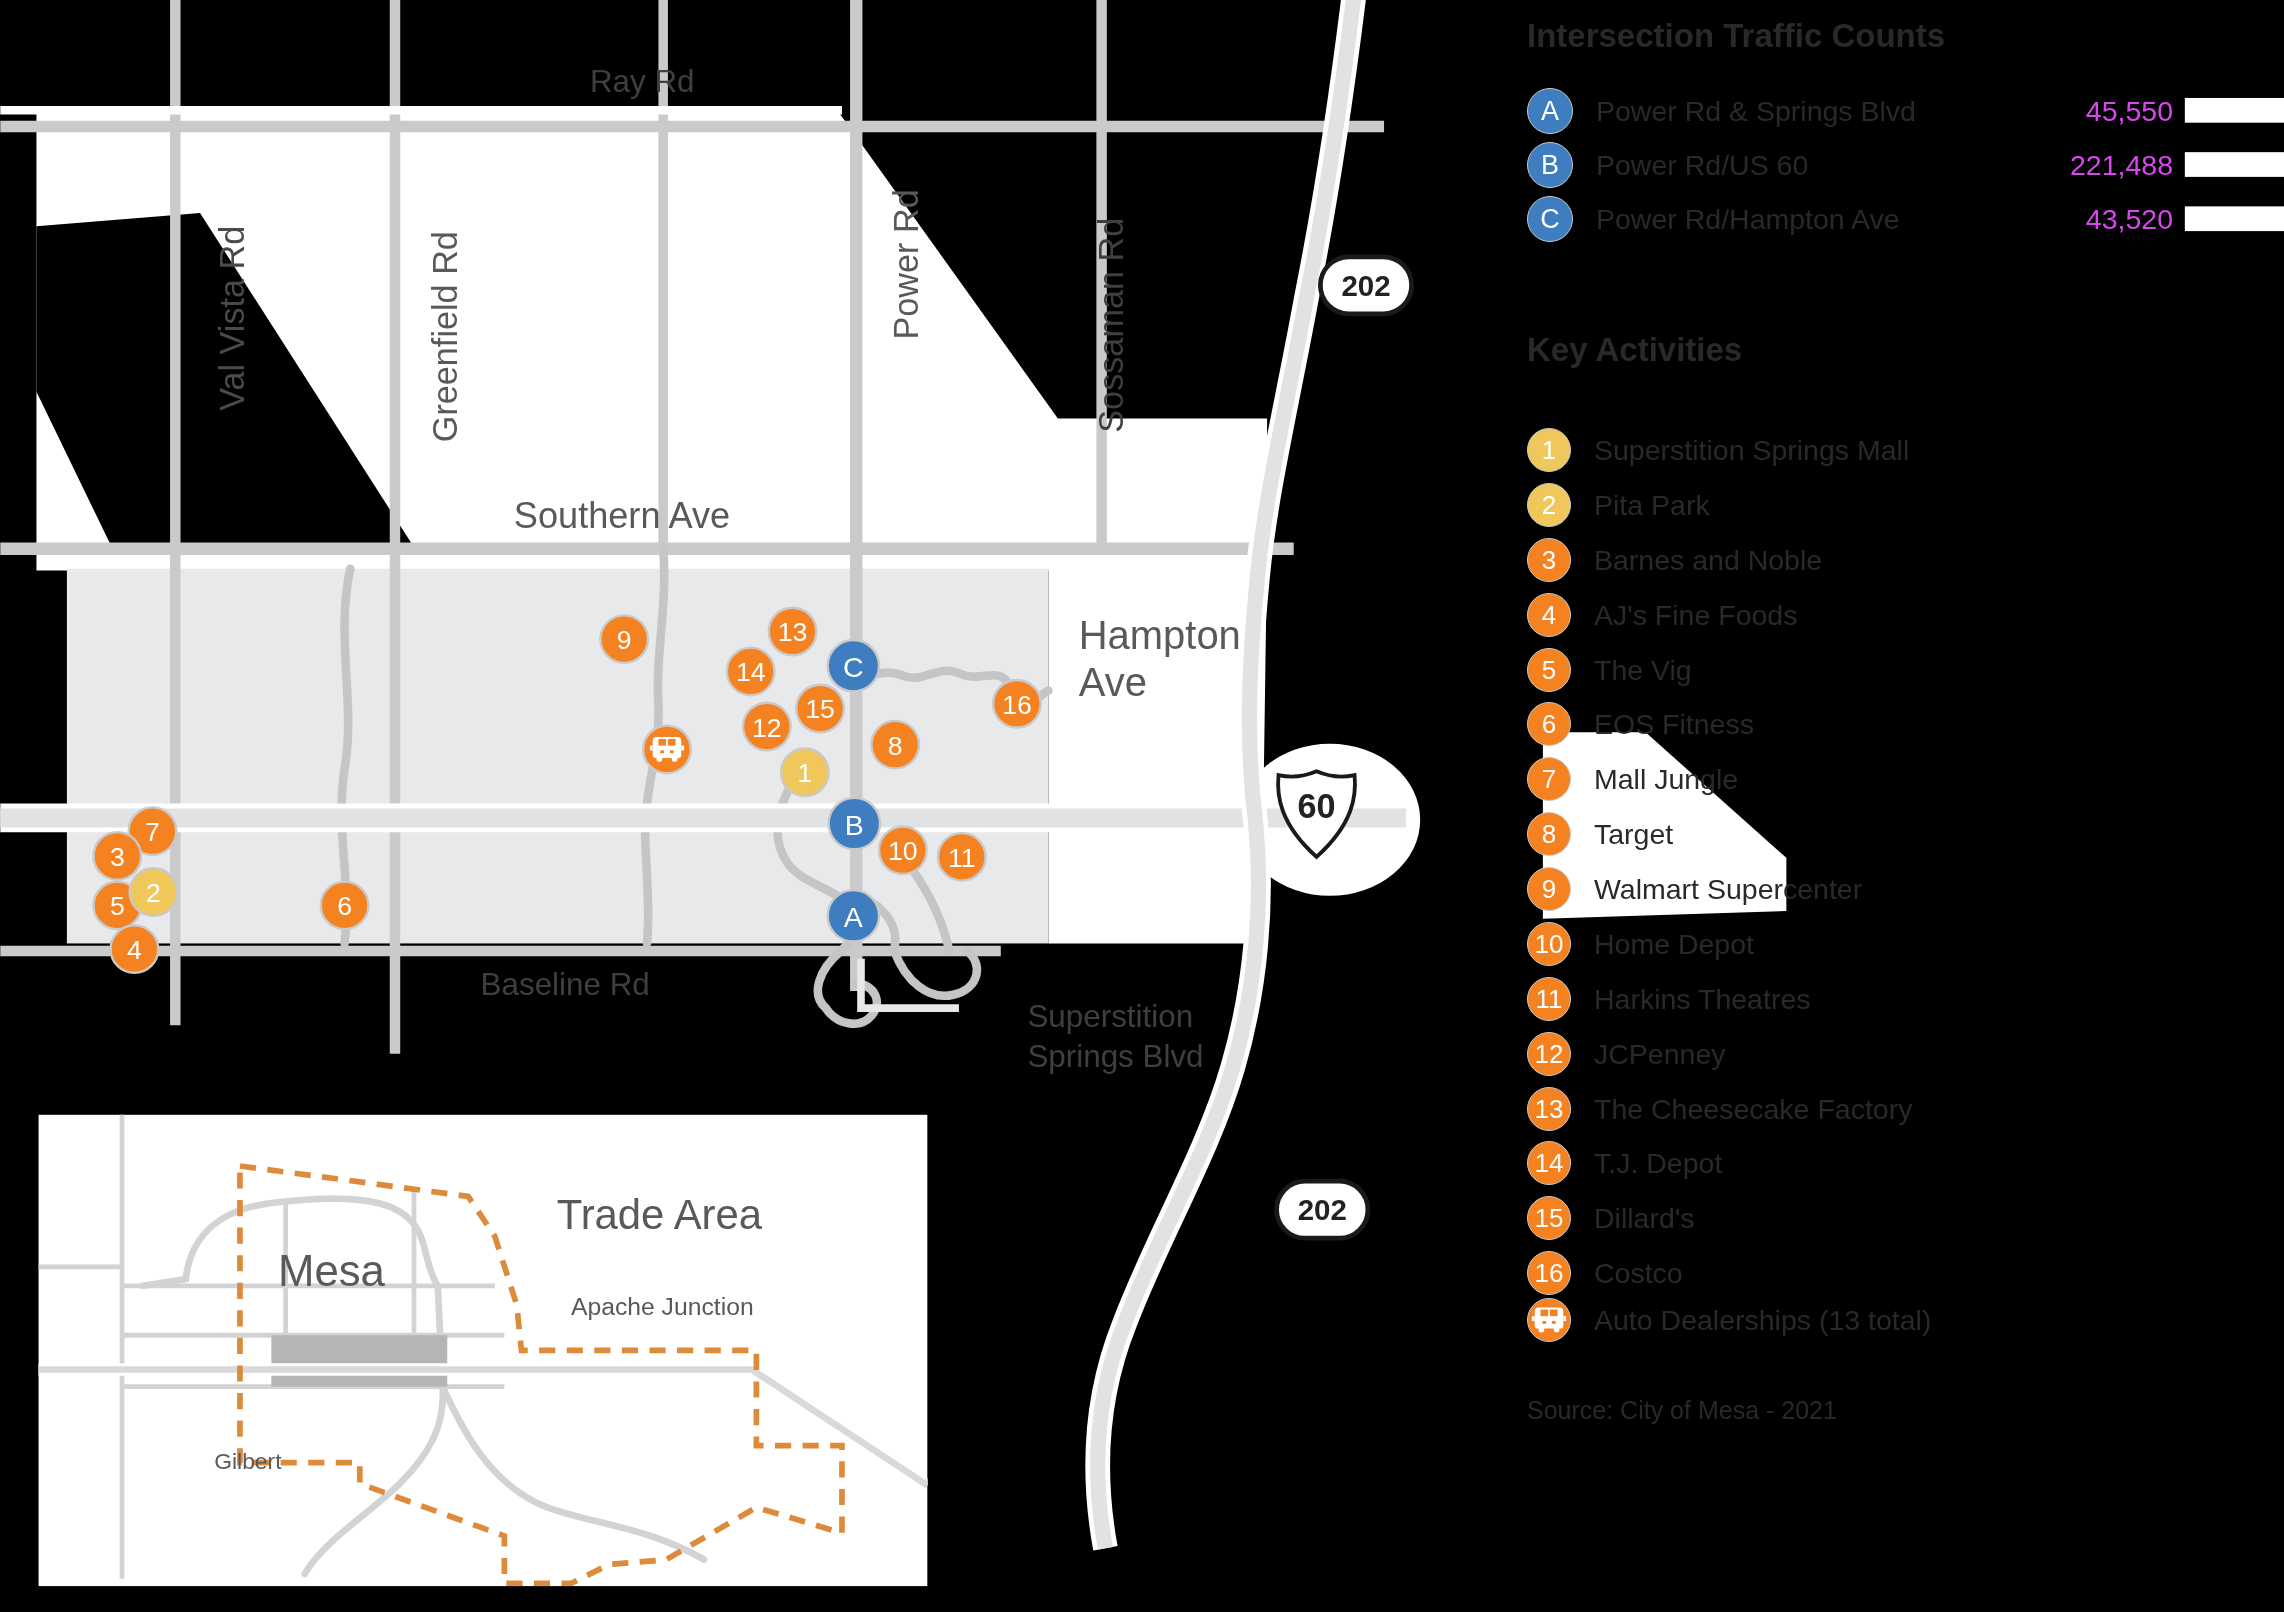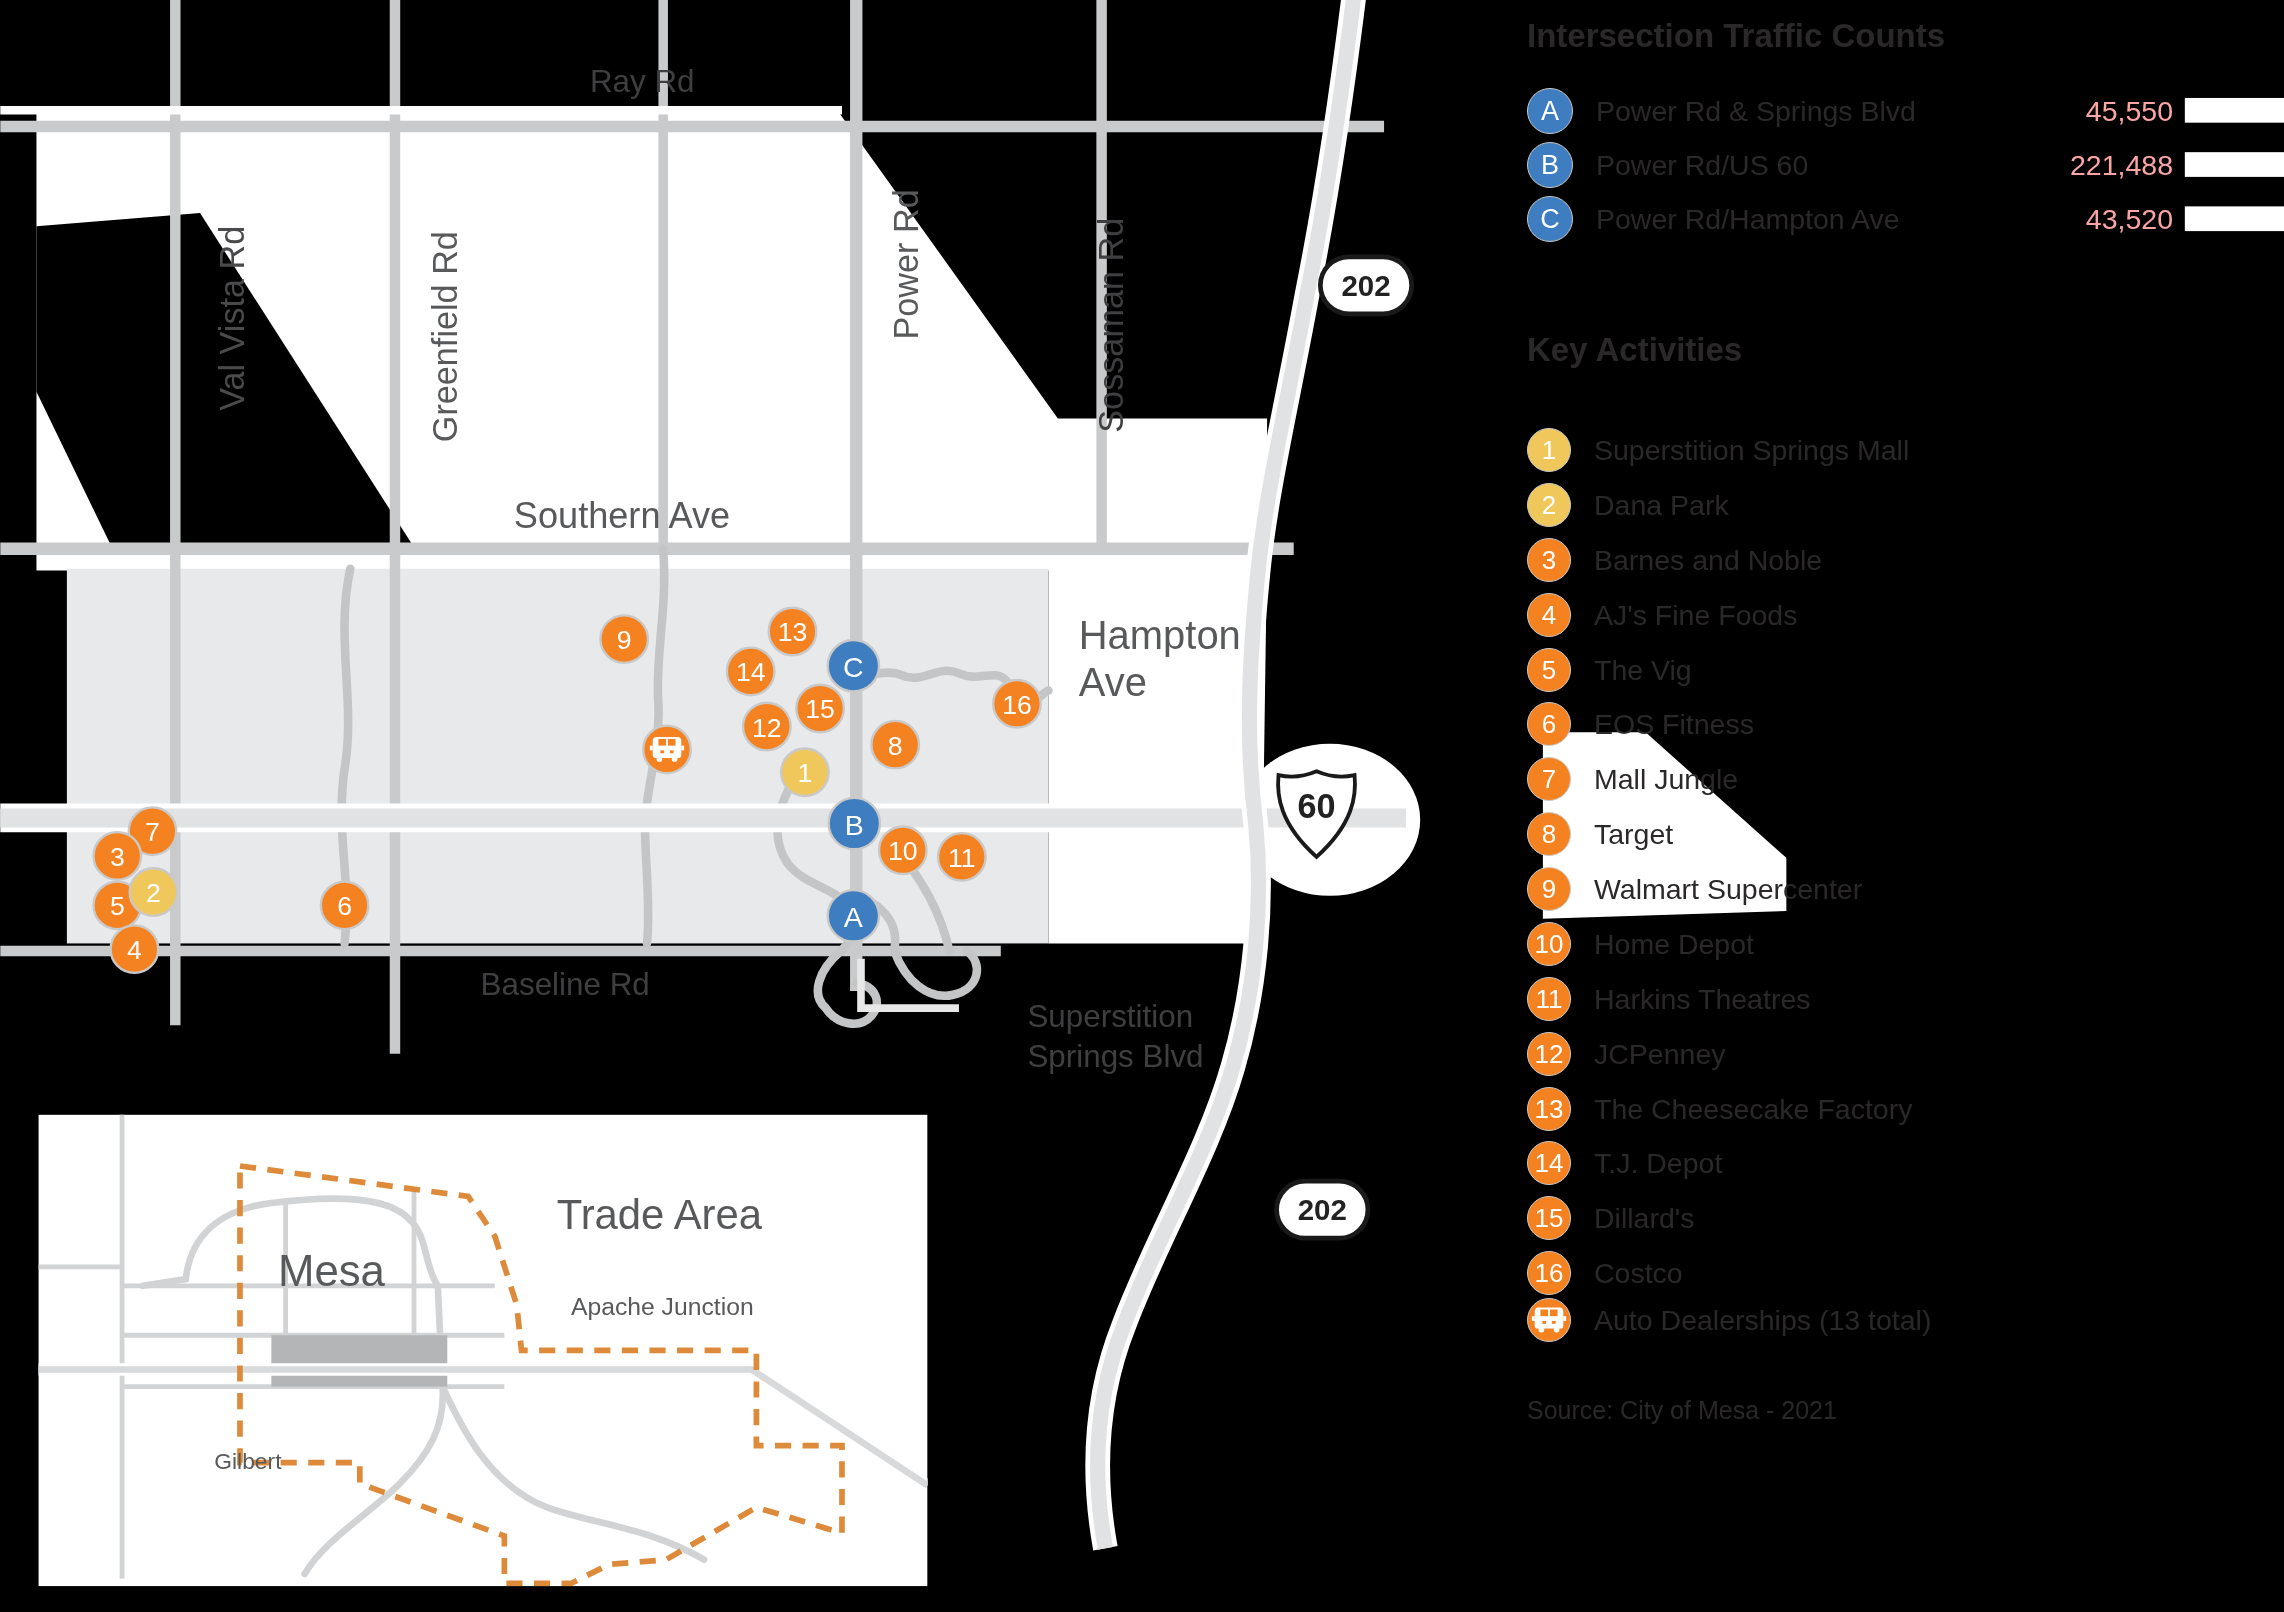--- a/index.html
+++ b/index.html
@@ -9,21 +9,21 @@
   svg text{font-family:"Liberation Sans", sans-serif;}
   
   #legend{position:absolute;left:0;top:0;width:2285px;height:1176px;pointer-events:none;}
   .lg-title{position:absolute;left:1527px;font-size:33px;font-weight:600;color:#2b2829;white-space:nowrap;}
   .row{position:absolute;left:1527px;width:646px;display:flex;align-items:center;}
   .dot{width:44px;height:44px;border-radius:50%;display:flex;align-items:center;justify-content:center;
        color:#fff;font-size:26px;font-weight:500;flex:0 0 auto;border:1.9px solid #c9c9c9;box-sizing:border-box;
        margin-right:23px;}
   .dot.blue{width:46px;height:46px;font-size:27px;}
   .lbl{font-size:28.5px;color:#2b2829;white-space:nowrap;}
-  .cnt{margin-left:auto;font-size:28.5px;color:#fca5a5;}
+  .cnt{margin-left:auto;font-size:28.5px;color:#d946ef;}
   .src{position:absolute;left:1527px;font-size:25px;color:#2b2829;white-space:nowrap;}
 </style>
 </head>
 <body>
 
 <svg id="scene" width="2285" height="1612" viewBox="0 0 2402 1695">
   <rect x="0" y="0" width="2402" height="1695" fill="#000"></rect>
 
   <path fill="#ffffff" d="M38,113 L878,113 L1112,440 L1332,440 L1332,600 L38,600 Z"></path>
   <path fill="#ffffff" d="M1102,577 L1332,577 L1326,992 L1102,992 Z"></path>
@@ -247,21 +247,21 @@
       </div>
     </div>
   <div class="lg-title" style="top:331px">Key Activities</div>
   <div id="activity-rows">
       <div class="row" style="top: 428px;">
         <span class="dot" style="background:#EFC75B">1</span>
         <span class="lbl">Superstition Springs Mall</span>
       </div>
       <div class="row" style="top: 483px;">
         <span class="dot" style="background:#EFC75B">2</span>
-        <span class="lbl">Dana Park</span>
+        <span class="lbl">Pita Park</span>
       </div>
       <div class="row" style="top: 538px;">
         <span class="dot" style="background:#F58220">3</span>
         <span class="lbl">Barnes and Noble</span>
       </div>
       <div class="row" style="top: 593px;">
         <span class="dot" style="background:#F58220">4</span>
         <span class="lbl">AJ's Fine Foods</span>
       </div>
       <div class="row" style="top: 648px;">

